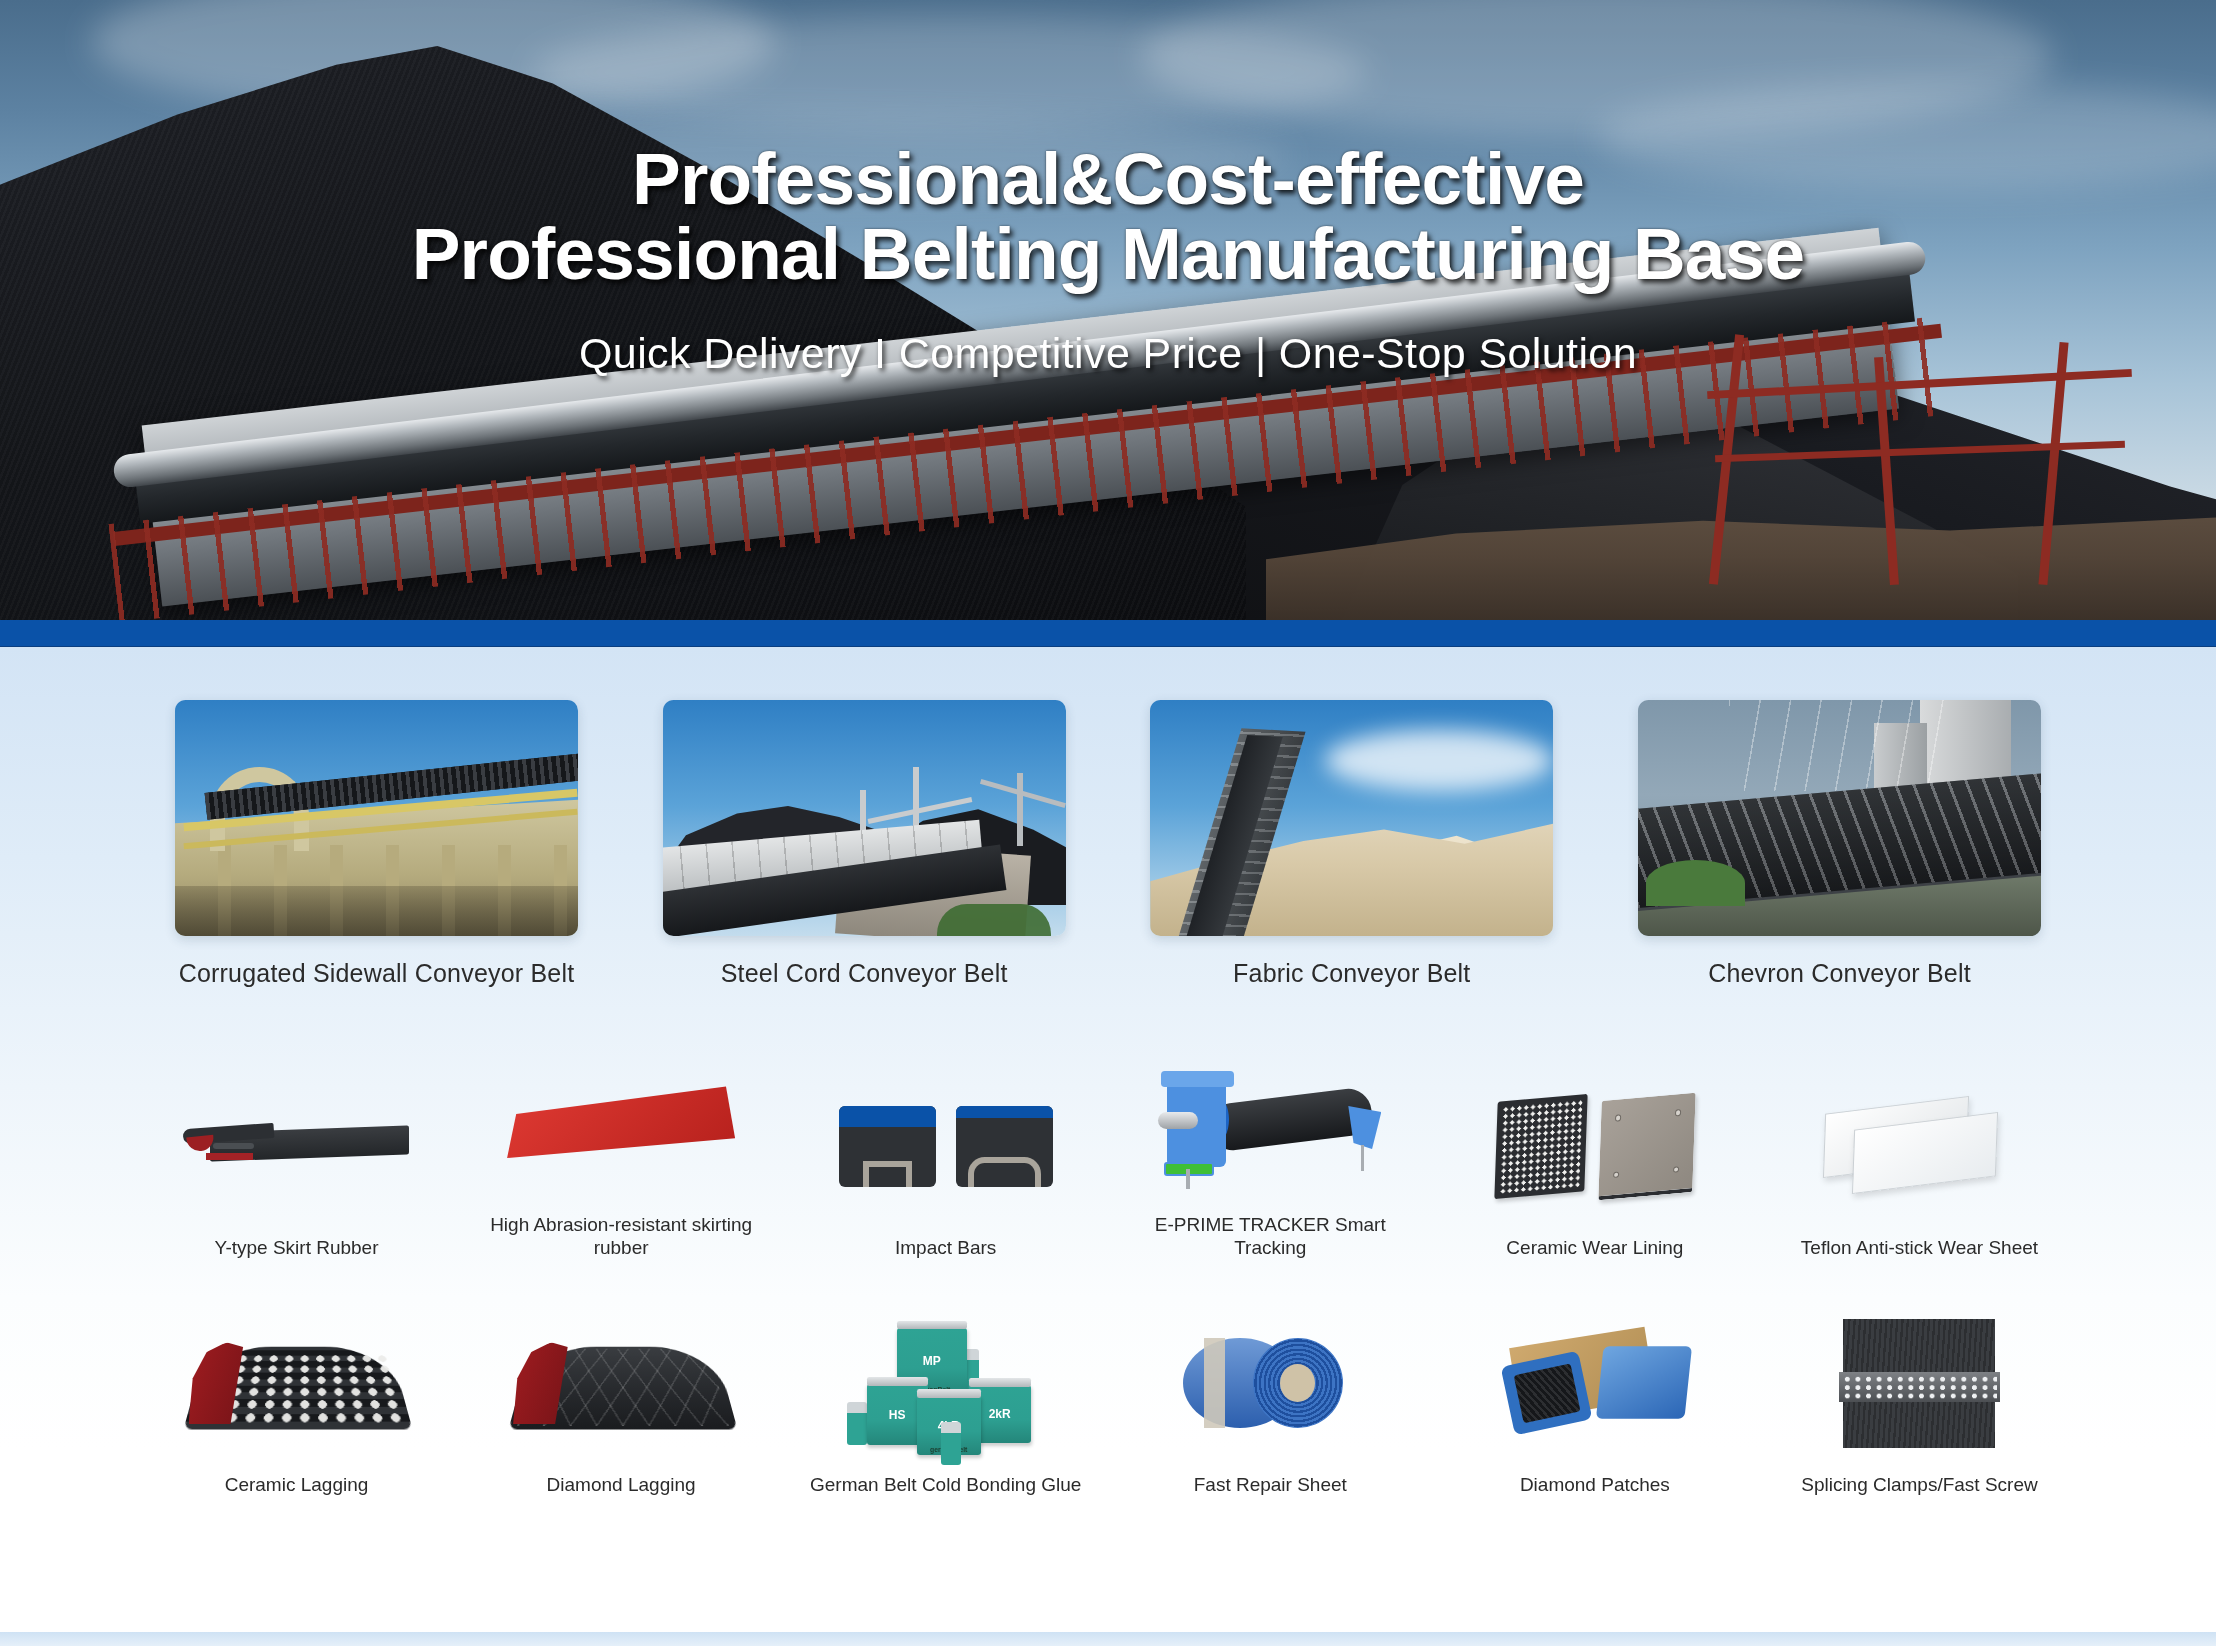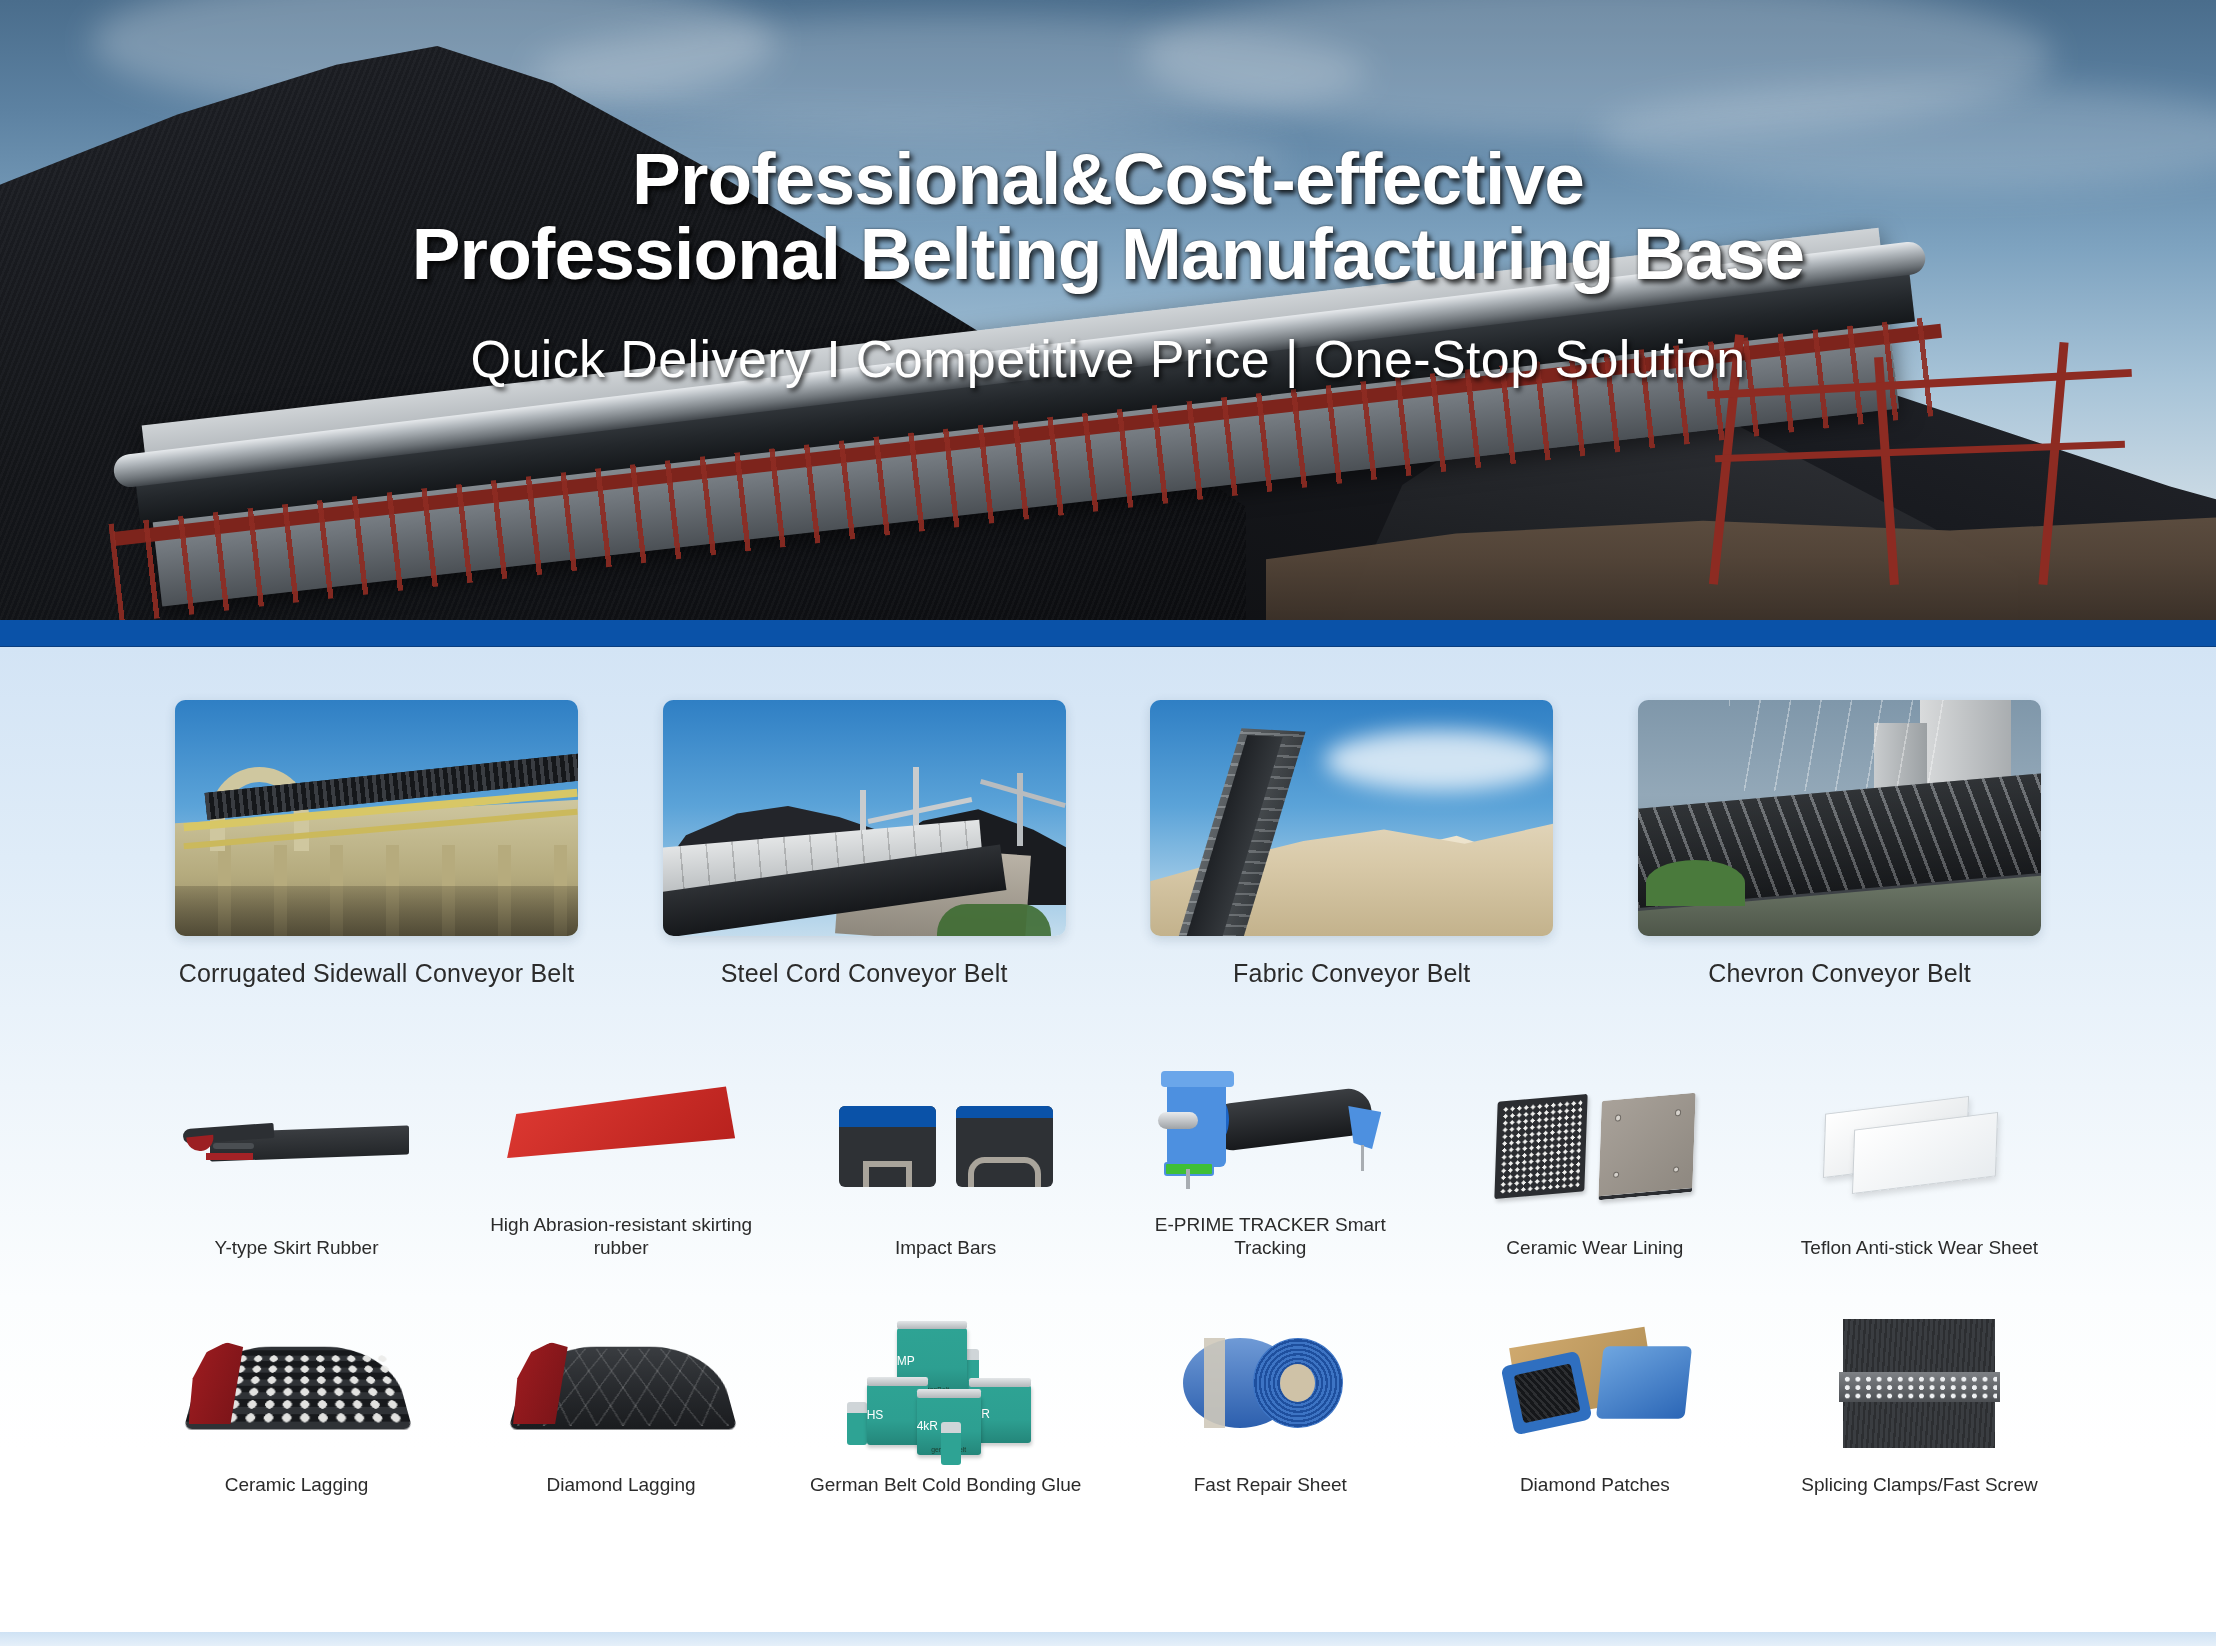--- a/index.html
+++ b/index.html
@@ -138,21 +138,21 @@
     color:#ffffff;
     font-size:73px;
     font-weight:bold;
     line-height:1.03;
     letter-spacing:-0.8px;
     text-shadow:3px 3.8px 5.3px rgba(0,0,0,.75), 0 0 2.3px rgba(0,0,0,.6);
   }
   .hero-sub {
     margin-top:38px;
     color:#ffffff;
-    font-size:52px;
+    font-size:43px;
     font-weight:400;
     letter-spacing:0.4px;
     text-shadow:2.3px 3px 5.3px rgba(0,0,0,.8);
   }
 
   
   .divider-blue {
     width:2216px; height:27px;
     background:#0a52a8;
     border-bottom:1.5px solid #0a3e80;
@@ -330,22 +330,22 @@
      transform:perspective(182px) rotateX(26deg);opacity:.95;}
   .art-lag.diamond .body{background:linear-gradient(180deg,#3a3d41,#1a1c1f);}
   .art-lag.diamond .tiles{position:absolute;left:21px;top:10.6px;width:190px;height:85px;
      background:repeating-linear-gradient(58deg,rgba(255,255,255,.14) 0 1.5px,rgba(0,0,0,0) 1.5px 20px),
                 repeating-linear-gradient(-58deg,rgba(255,255,255,.14) 0 1.5px,rgba(0,0,0,0) 1.5px 20px);
      transform:perspective(182px) rotateX(26deg);}
 
   
   .art-glue{position:relative;width:198px;height:144px;}
   .can{position:absolute;background:linear-gradient(180deg,#2ea394 0%,#2d9f91 60%,#24867a 100%);
-    border-radius:3px;box-shadow:0.8px 2.3px 3.8px rgba(0,0,0,.2);color:#fff;font-size:12px;font-weight:normal;
-    display:flex;align-items:center;}
+    border-radius:3px;box-shadow:0.8px 2.3px 3.8px rgba(0,0,0,.2);color:#fff;font-size:12px;font-weight:bold;
+    display:flex;align-items:center;justify-content:center;}
   .can::before{content:"";position:absolute;left:0;right:0;top:-6.8px;height:8.4px;background:linear-gradient(180deg,#e3e6e8,#b2b7ba);border-radius:2.3px;}
   .can .ct{color:#ffffff;}
   .can.mp{left:50px;top:16.7px;width:70px;height:67px;}
   .can.hs{left:20px;top:73px;width:61px;height:61px;}
   .can.k4{left:70px;top:85px;width:64px;height:59px;}
   .can.k2{left:122px;top:74px;width:62px;height:58px;}
   .vial{position:absolute;width:20px;height:43px;background:linear-gradient(180deg,#cfd5d8 0 10.6px,#2ea394 10.6px 100%);border-radius:3px;}
   .vial.v1{left:0px;top:91px;}
   .vial.v2{left:112px;top:38px;}
   .vial.v3{left:94px;top:111px;}

